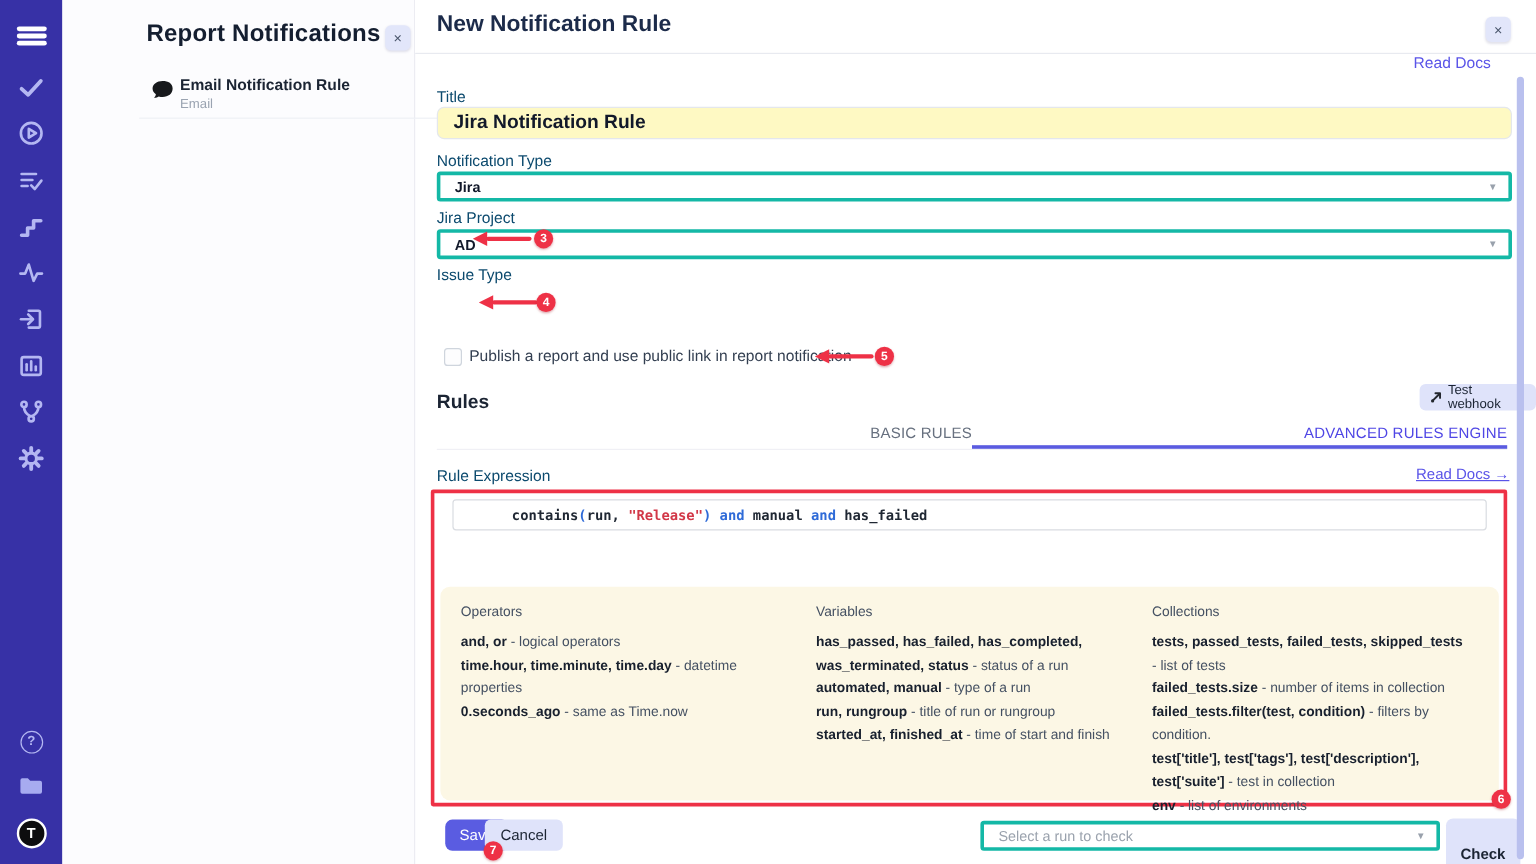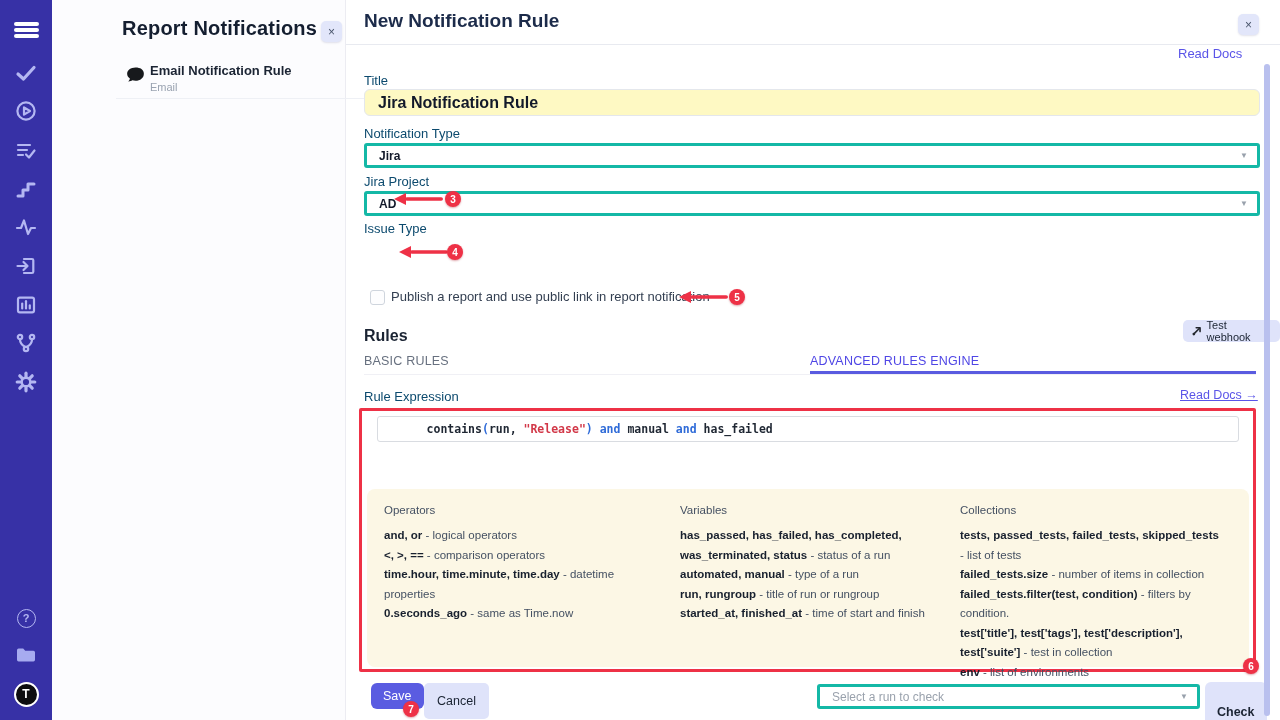--- a/index.html
+++ b/index.html
@@ -41,21 +41,21 @@
   .sel .caret{position:absolute;right:9px;font-size:8px;color:#99a1ac;font-weight:400;}
   .sel-big{border:1px solid #e4e7ec;border-radius:7px;padding:0 15px;}
   .chk{position:absolute;left:370px;top:290px;width:13px;height:13px;border:1px solid #cfd5dd;border-radius:3px;background:#fdfdfe;cursor:pointer;}
   .chk-label{position:absolute;left:391px;top:289px;font-size:13px;color:#333f51;}
 
   
   .rules-h{position:absolute;left:364px;top:327px;font-size:16px;font-weight:800;color:#1b2433;}
   .btn-light{background:#dfe3fa;border-radius:5px;color:#1b2433;display:inline-flex;align-items:center;justify-content:center;cursor:pointer;}
   .test-webhook{position:absolute;left:1183px;top:320px;height:22px;padding:0 9px;font-size:11px;gap:5px;}
   .tabs{position:absolute;left:364px;top:348px;width:892px;height:26px;border-bottom:1px solid #f0f0f5;display:flex;}
-  .tab{width:50%;text-align:left;font-size:12.5px;letter-spacing:.2px;color:#67707f;padding-top:6px;box-sizing:border-box;cursor:pointer;}
+  .tab{width:50%;text-align:right;font-size:12.5px;letter-spacing:.2px;color:#67707f;padding-top:6px;box-sizing:border-box;cursor:pointer;}
   .tab.active{color:#4f46e5;border-bottom:3px solid #5a5be0;font-weight:400;}
   .read-docs-link{position:absolute;left:1180px;top:388px;font-size:12.5px;color:#5a54e8;text-decoration:underline;cursor:pointer;}
 
   
   .ann-rect{position:absolute;left:359px;top:408px;width:891px;height:258px;border:3px solid #ee3146;border-radius:2px;}
   .code-box{position:absolute;left:377px;top:416px;width:862px;height:26px;box-sizing:border-box;border:1px solid #d9dce1;border-radius:3px;
             background:#fff;display:flex;align-items:center;padding:0 7px;cursor:text;}
   .code{font-family:"DejaVu Sans Mono",monospace;font-size:11.5px;font-weight:700;white-space:pre;}
   .tok-plain{color:#1f2733;} .tok-kw{color:#2f6bd8;} .tok-str{color:#d23848;}
 
@@ -64,21 +64,21 @@
               padding:15px 0 0 17px;display:flex;}
   .hcol{box-sizing:border-box;padding-right:12px;}
   .hcol1{width:296px;} .hcol2{width:280px;} .hcol3{width:272px;}
   .hcol-h{font-size:11.5px;color:#445062;margin-bottom:10px;}
   .hitem{font-size:11.5px;color:#445062;line-height:19.5px;}
   .hterm{font-weight:700;color:#18202e;}
 
   
   .btn-save{position:absolute;left:371px;top:683px;height:26px;padding:0 12px;background:#5a5ce1;border-radius:6px;color:#fff;
             font-size:12.5px;display:inline-flex;align-items:center;cursor:pointer;}
-  .btn-cancel{position:absolute;left:424px;top:683px;height:36px;padding:0 13px;font-size:12.5px;}
+  .btn-cancel{position:absolute;left:404px;top:683px;height:26px;padding:0 13px;font-size:12.5px;}
   .run-sel{position:absolute;left:817px;top:684px;width:383px;height:25px;font-weight:400;color:#9aa2ad;}
   .btn-check{position:absolute;left:1205px;top:682px;height:27px;padding:16px 12px;font-size:12.5px;font-weight:600;border-radius:6px;}
 
   
   .scrollbar{position:absolute;left:1264px;top:64px;width:6px;height:652px;background:#b9c0ee;border-radius:3px;cursor:pointer;}
 
   
   .badge{position:absolute;width:16px;height:16px;border-radius:50%;background:#ee3146;color:#fff;font-size:10px;font-weight:700;
          display:flex;align-items:center;justify-content:center;box-shadow:0 1px 2px rgba(160,0,20,.35);}
   .ann-arrow{position:absolute;}
@@ -243,21 +243,20 @@
   <div class="code-box">
     <span class="code">
       <span class="tok-plain">contains</span><span class="tok-kw">(</span><span class="tok-plain">run, </span><span class="tok-str">"Release"</span><span class="tok-kw">)</span><span class="tok-kw"> and </span><span class="tok-plain">manual</span><span class="tok-kw"> and </span><span class="tok-plain">has_failed</span>
     </span>
   </div>
 
   <div class="help-panel">
     <div class="hcol hcol1">
       <div class="hcol-h">Operators</div>
       <div class="hitem"><b class="hterm">and, or</b><span> - logical operators</span></div>
-      <div class="hitem"><b class="hterm">&lt;, &gt;, ==</b><span> - comparison operators</span></div>
       <div class="hitem"><b class="hterm">time.hour, time.minute, time.day</b><span> - datetime properties</span></div>
       <div class="hitem"><b class="hterm">0.seconds_ago</b><span> - same as Time.now</span></div>
     </div>
     <div class="hcol hcol2">
       <div class="hcol-h">Variables</div>
       <div class="hitem"><b class="hterm">has_passed, has_failed, has_completed, was_terminated, status</b><span> - status of a run</span></div>
       <div class="hitem"><b class="hterm">automated, manual</b><span> - type of a run</span></div>
       <div class="hitem"><b class="hterm">run, rungroup</b><span> - title of run or rungroup</span></div>
       <div class="hitem"><b class="hterm">started_at, finished_at</b><span> - time of start and finish</span></div>
     </div>

